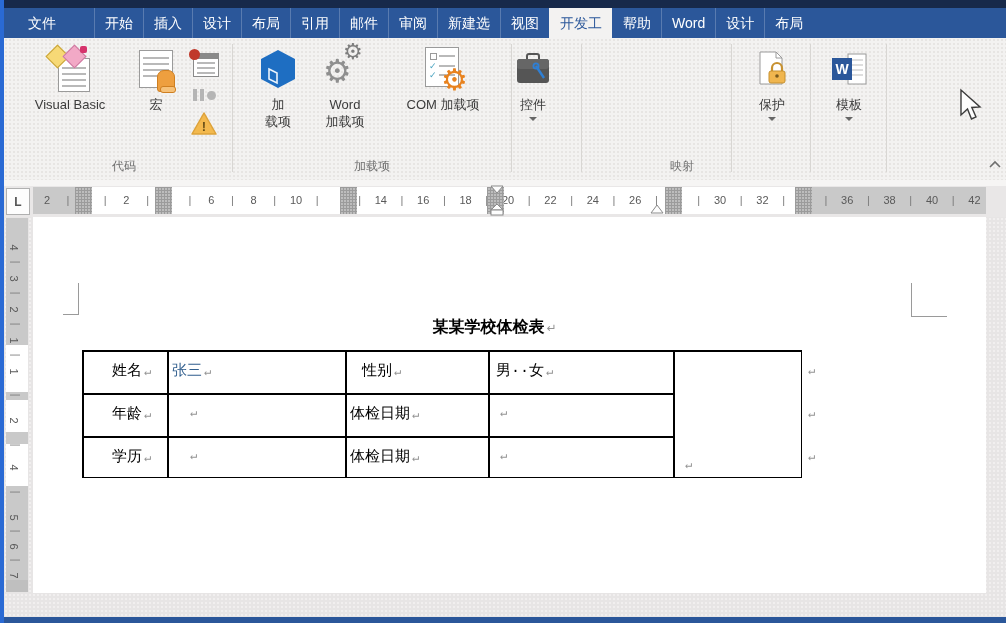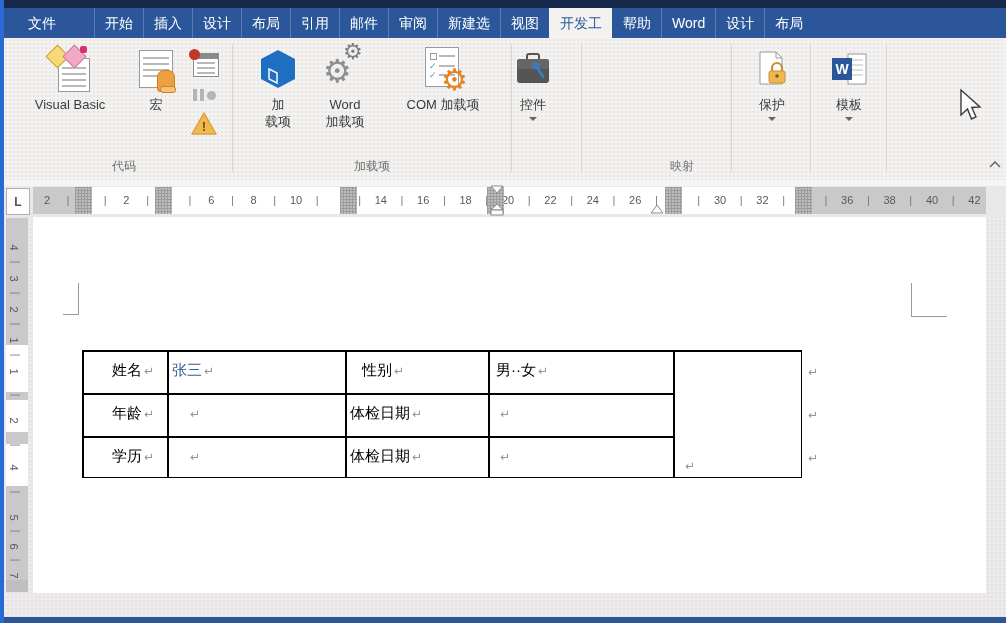--- a/index.html
+++ b/index.html
@@ -68,21 +68,21 @@
 
   
   .docbg{left:4px;top:217px;width:1002px;height:400px;background:#e7e5e5;
          background-image:radial-gradient(circle,#f1efef 1px,transparent 1px);background-size:4px 4px;}
   .page{left:33px;top:217px;width:953px;height:376px;background:#fff;z-index:2;}
   .crop{position:absolute;background:#9a9a9a;z-index:3;}
   .doctitle{left:78px;top:317px;width:833px;text-align:center;font-size:16px;font-weight:bold;color:#000;z-index:4;}
   .pilcrow{color:#949494;font-size:12px;font-weight:normal;margin-left:2px;}
   .tbl{left:82px;top:350px;width:720px;height:128px;z-index:4;}
   .tline{position:absolute;background:#000;}
-  .cellText{position:absolute;font-size:15px;color:#000;white-space:nowrap;z-index:5;}
+  .cellText{position:absolute;font-size:15px;color:#000;white-space:nowrap;z-index:5;font-family:Liberation Mono, monospace;}
   .cellText.val{color:#33608f;}
 
   .cursor{z-index:70;}
   .chev{position:absolute;left:984px;top:121px;}
 </style>
 </head>
 <body>
 
 <div class="app">
 
@@ -306,20 +306,23 @@
     <div class="band" style="top:226px;height:42px;"></div>
     <div class="band" style="top:362px;height:12px;background:#bfbfbf;"></div>
     <span><span class="vnum" style="top: 24px;">4</span><span class="vnum" style="top: 55px;">3</span><span class="vnum" style="top: 86px;">2</span><span class="vnum" style="top: 117px;">1</span><span class="vnum" style="top: 148px;">1</span><span class="vnum" style="top: 197px;">2</span><span class="vnum" style="top: 244px;">4</span><span class="vnum" style="top: 294px;">5</span><span class="vnum" style="top: 323px;">6</span><span class="vnum" style="top: 352px;">7</span><span class="vtick" style="top: 39px;">|</span><span class="vtick" style="top: 70px;">|</span><span class="vtick" style="top: 101px;">|</span><span class="vtick" style="top: 132px;">|</span><span class="vtick" style="top: 172px;">|</span><span class="vtick" style="top: 222px;">|</span><span class="vtick" style="top: 269px;">|</span><span class="vtick" style="top: 308px;">|</span><span class="vtick" style="top: 337px;">|</span></span>
   </div>
 
   <div class="crop" style="left:78px;top:283px;width:1px;height:32px;"></div>
   <div class="crop" style="left:63px;top:314px;width:16px;height:1px;"></div>
   <div class="crop" style="left:911px;top:283px;width:1px;height:34px;"></div>
   <div class="crop" style="left:911px;top:316px;width:36px;height:1px;"></div>
 
+  <div class="abs doctitle">
+    <span>某某学校体检表</span><span class="pilcrow">↵</span>
+  </div>
 
   <div class="abs tbl">
     <div class="tline" style="left:0;top:0;width:720px;height:1.5px;"></div>
     <div class="tline" style="left:0;top:43px;width:592px;height:1.5px;"></div>
     <div class="tline" style="left:0;top:86px;width:592px;height:1.5px;"></div>
     <div class="tline" style="left:0;top:126.5px;width:720px;height:1.5px;"></div>
     <div class="tline" style="left:0;top:0;width:1.5px;height:128px;"></div>
     <div class="tline" style="left:85px;top:0;width:1.5px;height:128px;"></div>
     <div class="tline" style="left:263px;top:0;width:1.5px;height:128px;"></div>
     <div class="tline" style="left:406px;top:0;width:1.5px;height:128px;"></div>

